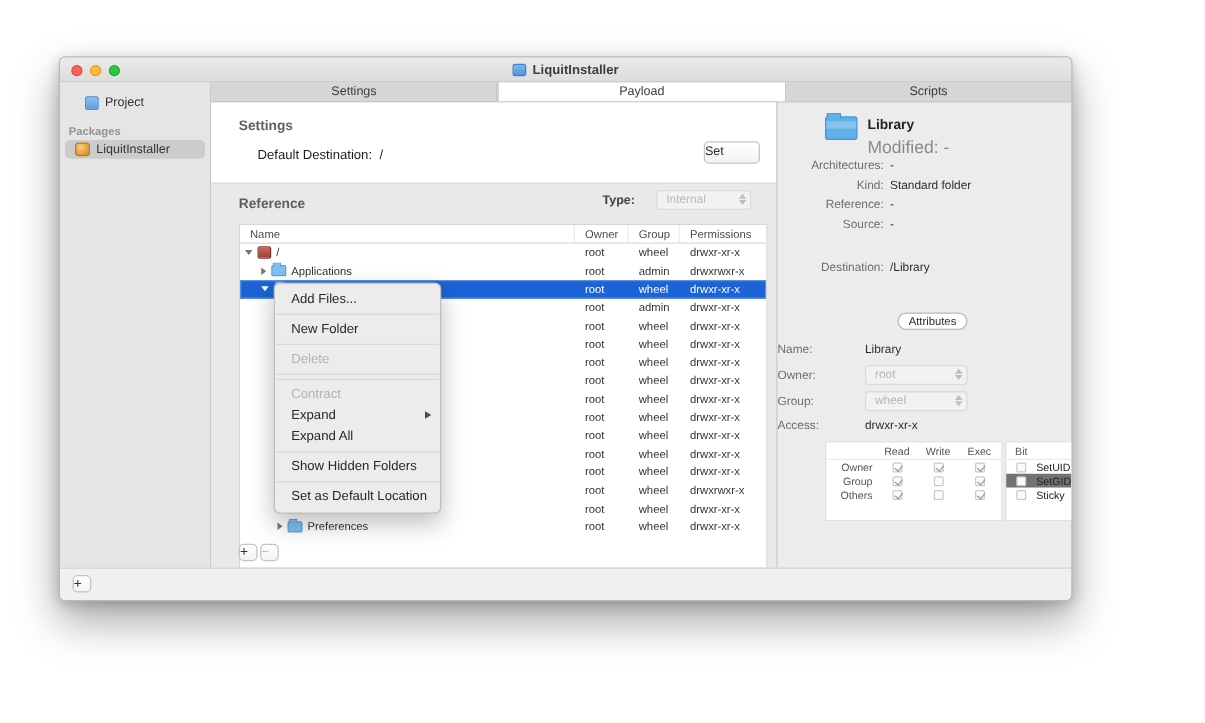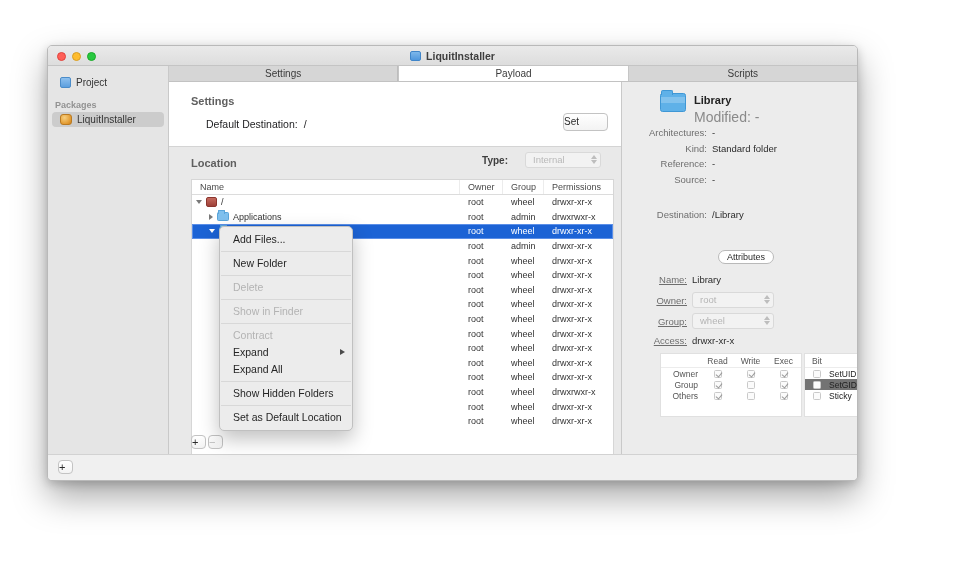--- a/index.html
+++ b/index.html
@@ -24,21 +24,21 @@
   .light.yellow { background:#febc2e; border:0.5px solid #d89e24; }
   .light.green { background:#28c840; border:0.5px solid #1aab29; }
   .titletext { display:flex; align-items:center; gap:5px; font-size:10.5px; font-weight:bold; color:#3e3e3e; }
   .doc-icon { width:11px; height:10px; border-radius:2px; background:linear-gradient(#7db7ea,#4f97dd); border:0.5px solid #3f85c9; }
 
   
   .sidebar {
     position:absolute; left:0; top:20px; width:121px; bottom:26px;
     background:#e5e5e5; border-right:1px solid #c9c9c9;
   }
-  .side-item { display:flex; align-items:center; gap:5px; height:15px; padding-left:12px; font-size:10px; color:#333; }
+  .side-item { display:flex; align-items:center; gap:5px; height:15px; padding-left:20px; font-size:10px; color:#333; }
   .side-item.project { margin-top:9px; }
   .side-section { margin:10px 0 2px 7px; font-size:9px; font-weight:bold; color:#929292; }
   .side-item.selected { background:#cccccc; border-radius:4px; margin:0 4px; padding-left:8px; }
   .proj-icon { width:11px; height:11px; border-radius:2px; background:linear-gradient(#8ec0ee,#5d9fde); border:0.5px solid #4b8cc9; flex:0 0 auto; }
   .pkg-icon { width:12px; height:11px; border-radius:3px; background:radial-gradient(circle at 35% 30%, #f7cf7f, #e2992f 70%, #c97f1d); border:0.5px solid #b97a22; flex:0 0 auto; }
 
   
   .tabbar {
     position:absolute; left:121px; right:0; top:20px; height:16px;
     display:flex; background:#d6d6d6; border-bottom:1px solid #c2c2c2;
@@ -120,21 +120,21 @@
   .field-row { display:flex; margin-bottom:4.5px; }
   .field-row.gap { margin-top:24px; }
   .field-label { width:85px; text-align:right; color:#6e6e6e; flex:0 0 auto; }
   .field-value { margin-left:5px; color:#2b2b2b; }
   .attr-btn {
     position:absolute; left:96px; top:168px; width:56px; height:14px;
     background:#fff; border:1px solid #b9b9b9; border-radius:7px;
     font-size:9px; line-height:12px; text-align:center; color:#2b2b2b;
   }
   .prop-row { position:absolute; left:0; display:flex; align-items:center; }
-  .prop-label { width:65px; text-align:right; color:#6e6e6e; flex:0 0 auto;text-decoration:underline; }
+  .prop-label { width:65px; text-align:left; color:#6e6e6e; flex:0 0 auto; }
   .prop-value { margin-left:5px; color:#2b2b2b; }
   .prop-row .select { width:82px; margin-left:5px; color:#b5b5b5; }
 
   
   .perm-grid { position:absolute; left:38px; top:271px; width:198px; height:64px; font-size:8.5px; color:#444; }
   .pg-left { position:absolute; left:0; top:0; width:142px; height:64px; background:#fff; border:1px solid #e0e0e0; }
   .pg-right { position:absolute; left:144px; top:0; width:54px; height:64px; background:#fff; border:1px solid #e0e0e0; }
   .pg-hrow { display:flex; height:14px; align-items:center; border-bottom:1px solid #ececec; }
   .pg-row { display:flex; height:11px; align-items:center; }
   .pg-lbl { width:40px; text-align:right; padding-right:3px; flex:0 0 auto; color:#555; }
@@ -193,21 +193,21 @@
     <div class="main">
       <div class="settings-panel">
         <div class="h-section">Settings</div>
         <div class="dest-row">
           <span>Default Destination:</span>
           <span>/</span>
         </div>
         <div class="btn set-btn">Set</div>
       </div>
 
-      <div class="h-section contents-head">Location</div>
+      <div class="h-section contents-head">Reference</div>
       <div class="type-row">
         <span class="type-label">Type:</span>
         <div class="select dim">
           <span>Internal</span>
           <span class="stepper">
               <i class="up"></i>
               <i class="dn"></i>
             </span>
         </div>
       </div>
@@ -388,21 +388,20 @@
       </div>
     </div>
 
     <div class="ctx-menu" id="ctxmenu">
         <div class="ctx-item">Add Files...</div>
         <div class="ctx-sep"></div>
         <div class="ctx-item">New Folder</div>
         <div class="ctx-sep"></div>
         <div class="ctx-item disabled">Delete</div>
         <div class="ctx-sep"></div>
-        <div class="ctx-item disabled">Show in Finder</div>
         <div class="ctx-sep"></div>
         <div class="ctx-item disabled">Contract</div>
         <div class="ctx-item">Expand<span class="ctx-sub"></span></div>
         <div class="ctx-item">Expand All</div>
         <div class="ctx-sep"></div>
         <div class="ctx-item">Show Hidden Folders</div>
         <div class="ctx-sep"></div>
         <div class="ctx-item">Set as Default Location</div>
       </div>
 

